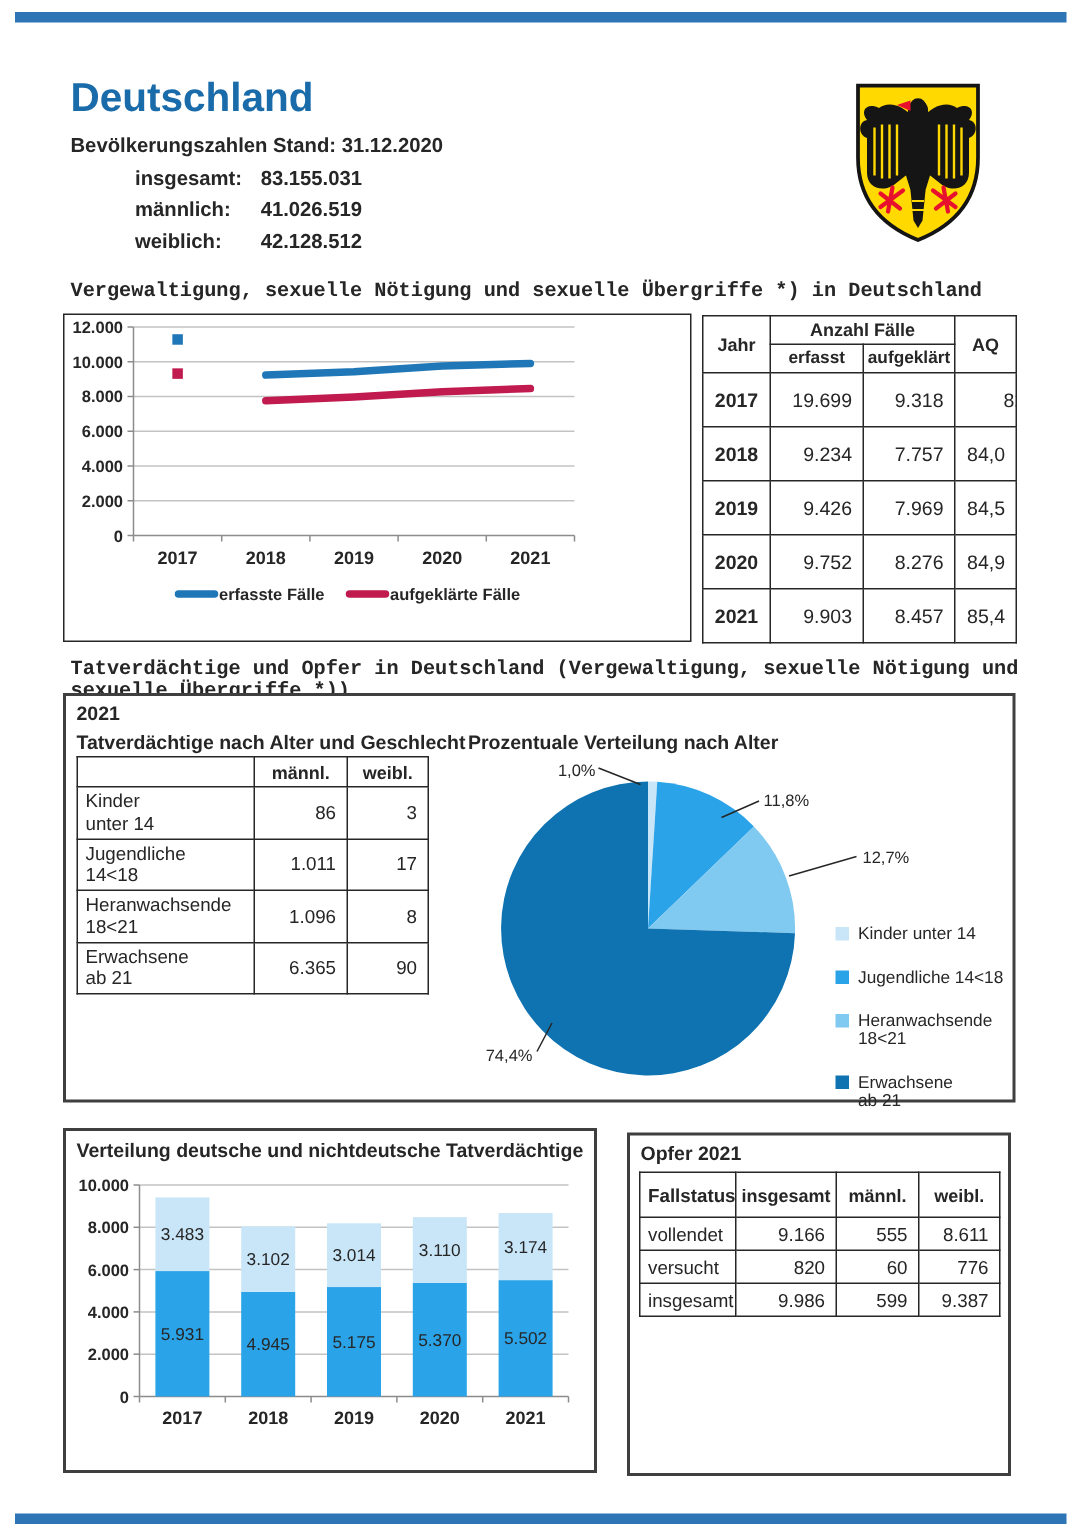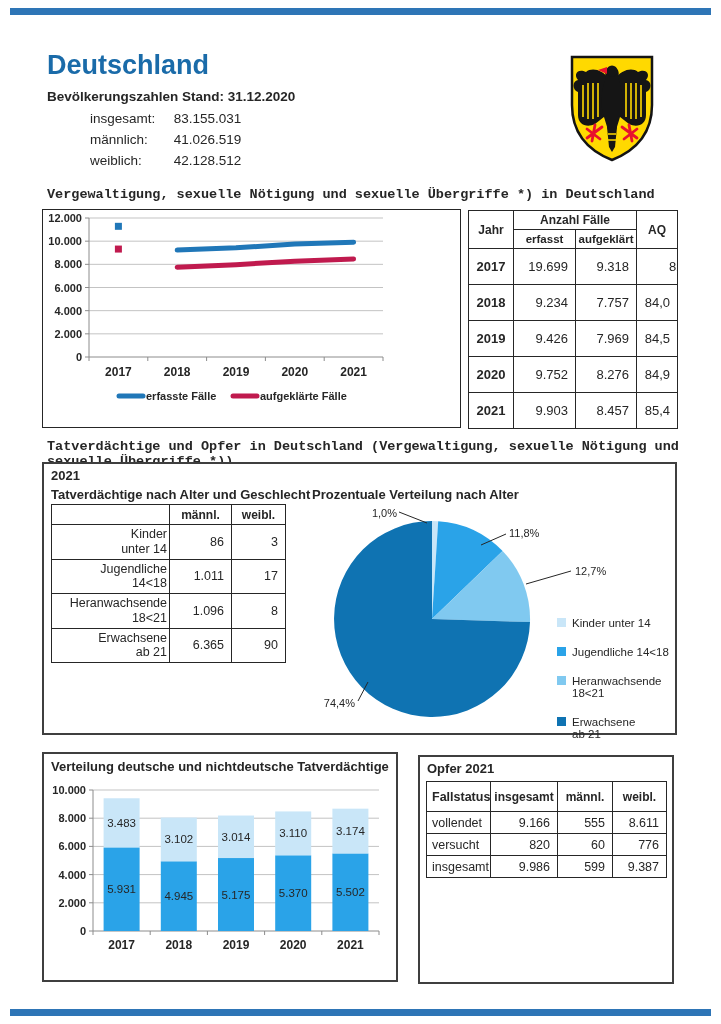--- a/index.html
+++ b/index.html
@@ -2,32 +2,32 @@
 <html><head>
 <meta charset="utf-8">
 <style>
   html,body{margin:0;padding:0;background:#fff;}
   .page{position:relative;width:721px;height:1024px;background:#fff;overflow:hidden;
         font-family:"Liberation Sans",sans-serif;color:#262626;}
   .abs{position:absolute;}
   .rule{position:absolute;left:10px;width:701px;height:7px;background:#2e75b6;}
   .country{position:absolute;left:47px;top:50px;font-size:27px;font-weight:700;color:#1a6ba9;}
   .pop-head{position:absolute;left:47px;top:89px;font-size:13.5px;font-weight:700;}
-  .pop-row{position:absolute;left:90px;font-size:13.5px;font-weight:400;}
+  .pop-row{position:absolute;left:90px;font-size:13.5px;font-weight:700;}
   .pop-row .pl{display:inline-block;width:80px;}
   .sec-title{position:absolute;left:47px;font-size:13.5px;font-weight:700;font-family:Liberation Mono, monospace;}
   .box{position:absolute;background:#fff;border:2px solid #3f3f3f;box-sizing:border-box;}
   .in-title{position:absolute;font-size:13px;font-weight:700;}
   table{border-collapse:collapse;table-layout:fixed;background:#fff;}
   .t{border:1.5px solid #262626;}
   .t th,.t td{border:1px solid #262626;padding:0;overflow:hidden;}
   .t th{font-size:12px;font-weight:700;text-align:center;vertical-align:middle;}
   .num{text-align:right;padding-right:7px !important;font-size:13px;vertical-align:middle;}
   .yr{font-weight:700;text-align:center;font-size:13px;vertical-align:middle;}
-  .lbl{font-size:12.5px;line-height:1.18;padding:2px 2px 2px 5px !important;white-space:pre-line;text-align:right;vertical-align:middle;}
+  .lbl{font-size:12.5px;line-height:1.18;padding:2px 2px 2px 5px !important;white-space:pre-line;text-align:left;vertical-align:middle;}
   .sm{font-size:12.5px;}
   svg text{font-family:"Liberation Sans",sans-serif;fill:#262626;}
   .ax{font-size:11px;font-weight:700;}
   .axb{font-size:12px;font-weight:700;}
   .pielab{font-size:11px;font-weight:400;}
   .barlab{font-size:11.5px;font-weight:400;}
   .legend-col{position:absolute;display:flex;flex-direction:column;gap:17px;}
   .legend-row{position:absolute;display:flex;justify-content:center;gap:26px;width:100%;}
   .leg-item{display:flex;align-items:flex-start;font-size:11.5px;}
   .leg-item .sw{flex:0 0 auto;margin-right:6px;margin-top:1px;}

